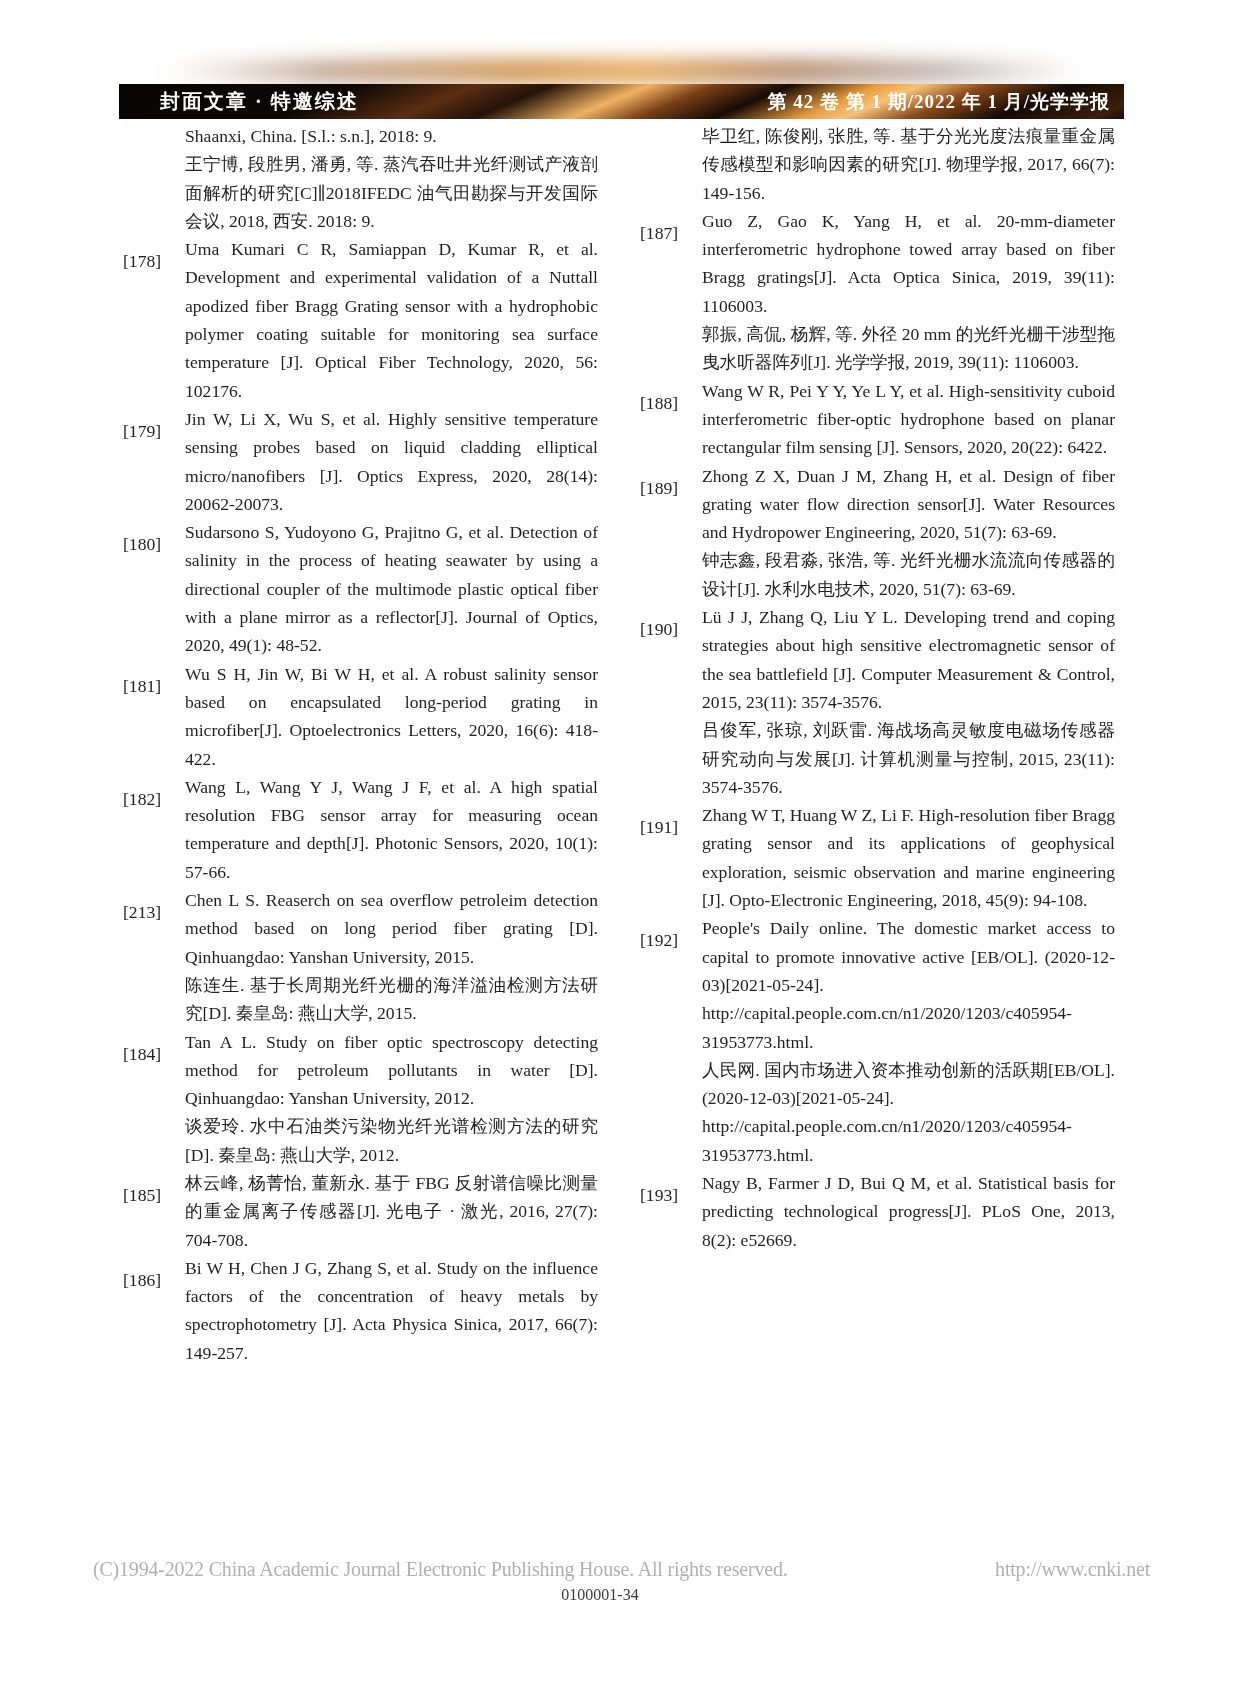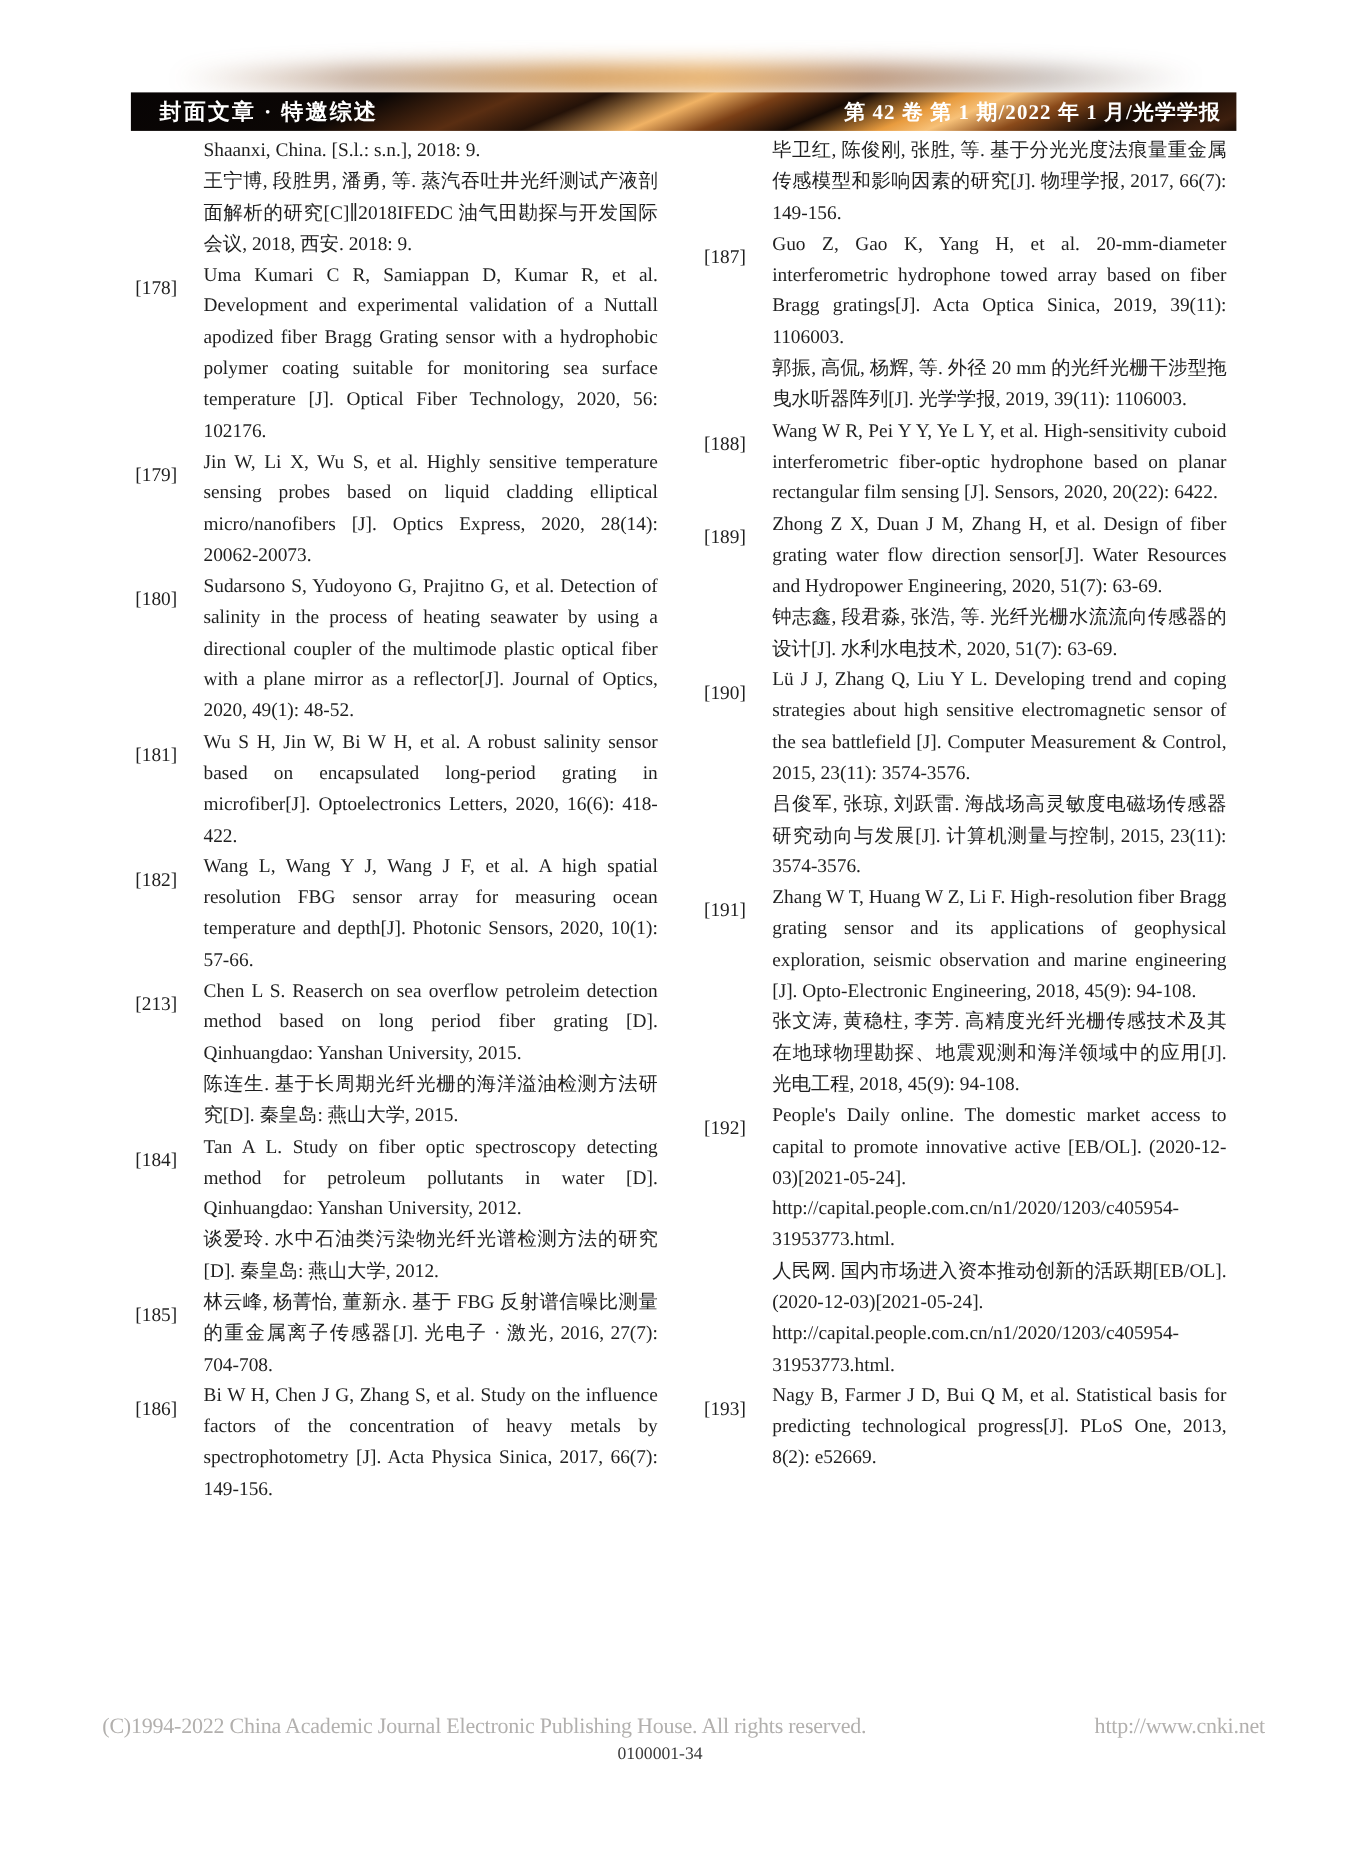--- a/index.html
+++ b/index.html
@@ -31,21 +31,21 @@
     background:linear-gradient(157deg,
       #070404 0%, #0c0705 22%,
       #5a2e12 33%, #241208 40%,
       #f0b264 49%, #7a3f16 55%,
       #170b05 62%,
       #e89b3e 70%, #f7c178 74%, #8a4a1a 80%,
       #140a05 88%, #3d1f0e 97%, #1a0d06 100%);
     display:flex;align-items:center;justify-content:space-between;
     color:#ffffff;font-weight:bold;
   }
-  .banner-left{font-size:20px;letter-spacing:2px;padding-left:26px;white-space:nowrap;}
+  .banner-left{font-size:20px;letter-spacing:2px;padding-left:41px;white-space:nowrap;}
   .banner-right{font-size:19px;letter-spacing:1px;padding-right:14px;white-space:nowrap;}
   
   .col{position:absolute;top:122px;width:475px;font-size:17.6px;line-height:28.3px;}
   #col-left{left:123px;}
   #col-right{left:640px;}
   .ref{position:relative;padding-left:62px;text-align:justify;}
   .ref-num{position:absolute;left:0;top:12px;}
   .ref-block{margin:0;text-align:justify;overflow-wrap:anywhere;}
   
   .footer-line{
@@ -107,21 +107,21 @@
           <span class="ref-num">[184]</span>
           <p class="ref-block">Tan A L. Study on fiber optic spectroscopy detecting method for petroleum pollutants in water [D]. Qinhuangdao: Yanshan University, 2012.</p>
           <p class="ref-block">谈爱玲. 水中石油类污染物光纤光谱检测方法的研究[D]. 秦皇岛: 燕山大学, 2012.</p>
         </div>
         <div class="ref">
           <span class="ref-num">[185]</span>
           <p class="ref-block">林云峰, 杨菁怡, 董新永. 基于 FBG 反射谱信噪比测量的重金属离子传感器[J]. 光电子 · 激光, 2016, 27(7): 704-708.</p>
         </div>
         <div class="ref">
           <span class="ref-num">[186]</span>
-          <p class="ref-block">Bi W H, Chen J G, Zhang S, et al. Study on the influence factors of the concentration of heavy metals by spectrophotometry [J]. Acta Physica Sinica, 2017, 66(7): 149-156.</p>
+          <p class="ref-block">Bi W H, Chen J G, Zhang S, et al. Study on the influence factors of the concentration of heavy metals by spectrophotometry [J]. Acta Physica Sinica, 2017, 66(7): 149-257.</p>
         </div>
       </section>
     <section class="col" id="col-right">
         <div class="ref">
           <span class="ref-num"></span>
           <p class="ref-block">毕卫红, 陈俊刚, 张胜, 等. 基于分光光度法痕量重金属传感模型和影响因素的研究[J]. 物理学报, 2017, 66(7): 149-156.</p>
         </div>
         <div class="ref">
           <span class="ref-num">[187]</span>
           <p class="ref-block">Guo Z, Gao K, Yang H, et al. 20-mm-diameter interferometric hydrophone towed array based on fiber Bragg gratings[J]. Acta Optica Sinica, 2019, 39(11): 1106003.</p>
@@ -137,21 +137,20 @@
           <p class="ref-block">钟志鑫, 段君淼, 张浩, 等. 光纤光栅水流流向传感器的设计[J]. 水利水电技术, 2020, 51(7): 63-69.</p>
         </div>
         <div class="ref">
           <span class="ref-num">[190]</span>
           <p class="ref-block">Lü J J, Zhang Q, Liu Y L. Developing trend and coping strategies about high sensitive electromagnetic sensor of the sea battlefield [J]. Computer Measurement &amp; Control, 2015, 23(11): 3574-3576.</p>
           <p class="ref-block">吕俊军, 张琼, 刘跃雷. 海战场高灵敏度电磁场传感器研究动向与发展[J]. 计算机测量与控制, 2015, 23(11): 3574-3576.</p>
         </div>
         <div class="ref">
           <span class="ref-num">[191]</span>
           <p class="ref-block">Zhang W T, Huang W Z, Li F. High-resolution fiber Bragg grating sensor and its applications of geophysical exploration, seismic observation and marine engineering [J]. Opto-Electronic Engineering, 2018, 45(9): 94-108.</p>
-          <p class="ref-block">张文涛, 黄稳柱, 李芳. 高精度光纤光栅传感技术及其在地球物理勘探、地震观测和海洋领域中的应用[J]. 光电工程, 2018, 45(9): 94-108.</p>
         </div>
         <div class="ref">
           <span class="ref-num">[192]</span>
           <p class="ref-block">People's Daily online. The domestic market access to capital to promote innovative active [EB/OL]. (2020-12-03)[2021-05-24]. http://capital.people.com.cn/n1/2020/1203/c405954-31953773.html.</p>
           <p class="ref-block">人民网. 国内市场进入资本推动创新的活跃期[EB/OL]. (2020-12-03)[2021-05-24]. http://capital.people.com.cn/n1/2020/1203/c405954-31953773.html.</p>
         </div>
         <div class="ref">
           <span class="ref-num">[193]</span>
           <p class="ref-block">Nagy B, Farmer J D, Bui Q M, et al. Statistical basis for predicting technological progress[J]. PLoS One, 2013, 8(2): e52669.</p>
         </div>

